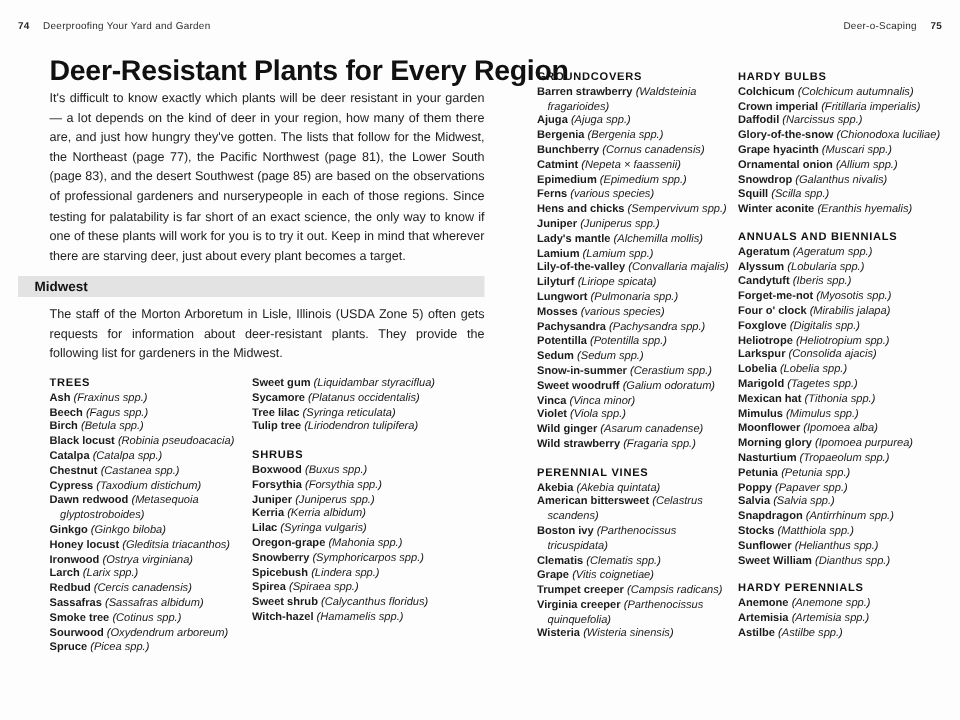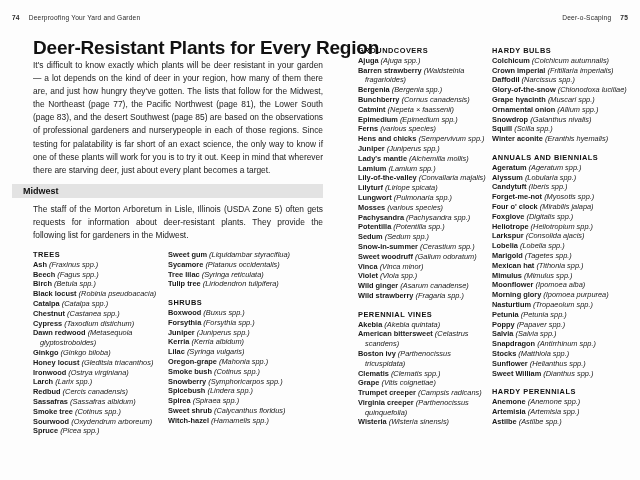--- a/index.html
+++ b/index.html
@@ -127,38 +127,37 @@
         <div class="entry"><b>Sycamore</b> <i>(Platanus occidentalis)</i></div>
         <div class="entry"><b>Tree lilac</b> <i>(Syringa reticulata)</i></div>
         <div class="entry"><b>Tulip tree</b> <i>(Liriodendron tulipifera)</i></div>
         <div class="list-heading">SHRUBS</div>
         <div class="entry"><b>Boxwood</b> <i>(Buxus spp.)</i></div>
         <div class="entry"><b>Forsythia</b> <i>(Forsythia spp.)</i></div>
         <div class="entry"><b>Juniper</b> <i>(Juniperus spp.)</i></div>
         <div class="entry"><b>Kerria</b> <i>(Kerria albidum)</i></div>
         <div class="entry"><b>Lilac</b> <i>(Syringa vulgaris)</i></div>
         <div class="entry"><b>Oregon-grape</b> <i>(Mahonia spp.)</i></div>
-        <div class="entry"><b>Smoke bush</b> <i>(Cotinus spp.)</i></div>
         <div class="entry"><b>Snowberry</b> <i>(Symphoricarpos spp.)</i></div>
         <div class="entry"><b>Spicebush</b> <i>(Lindera spp.)</i></div>
         <div class="entry"><b>Spirea</b> <i>(Spiraea spp.)</i></div>
         <div class="entry"><b>Sweet shrub</b> <i>(Calycanthus floridus)</i></div>
         <div class="entry"><b>Witch-hazel</b> <i>(Hamamelis spp.)</i></div>
       </div>
   </div>
 
   <div>
     <div class="running-head rh-right">
       <span class="rh-text">Deer-o-Scaping</span><span class="pn">75</span>
     </div>
 
     <div class="plant-col col-r1">
         <div class="list-heading">GROUNDCOVERS</div>
+        <div class="entry"><b>Barren strawberry</b> <i>(Waldsteinia fragarioides)</i></div>
         <div class="entry"><b>Ajuga</b> <i>(Ajuga spp.)</i></div>
-        <div class="entry"><b>Barren strawberry</b> <i>(Waldsteinia fragarioides)</i></div>
         <div class="entry"><b>Bergenia</b> <i>(Bergenia spp.)</i></div>
         <div class="entry"><b>Bunchberry</b> <i>(Cornus canadensis)</i></div>
         <div class="entry"><b>Catmint</b> <i>(Nepeta × faassenii)</i></div>
         <div class="entry"><b>Epimedium</b> <i>(Epimedium spp.)</i></div>
         <div class="entry"><b>Ferns</b> <i>(various species)</i></div>
         <div class="entry"><b>Hens and chicks</b> <i>(Sempervivum spp.)</i></div>
         <div class="entry"><b>Juniper</b> <i>(Juniperus spp.)</i></div>
         <div class="entry"><b>Lady's mantle</b> <i>(Alchemilla mollis)</i></div>
         <div class="entry"><b>Lamium</b> <i>(Lamium spp.)</i></div>
         <div class="entry"><b>Lily-of-the-valley</b> <i>(Convallaria majalis)</i></div>

